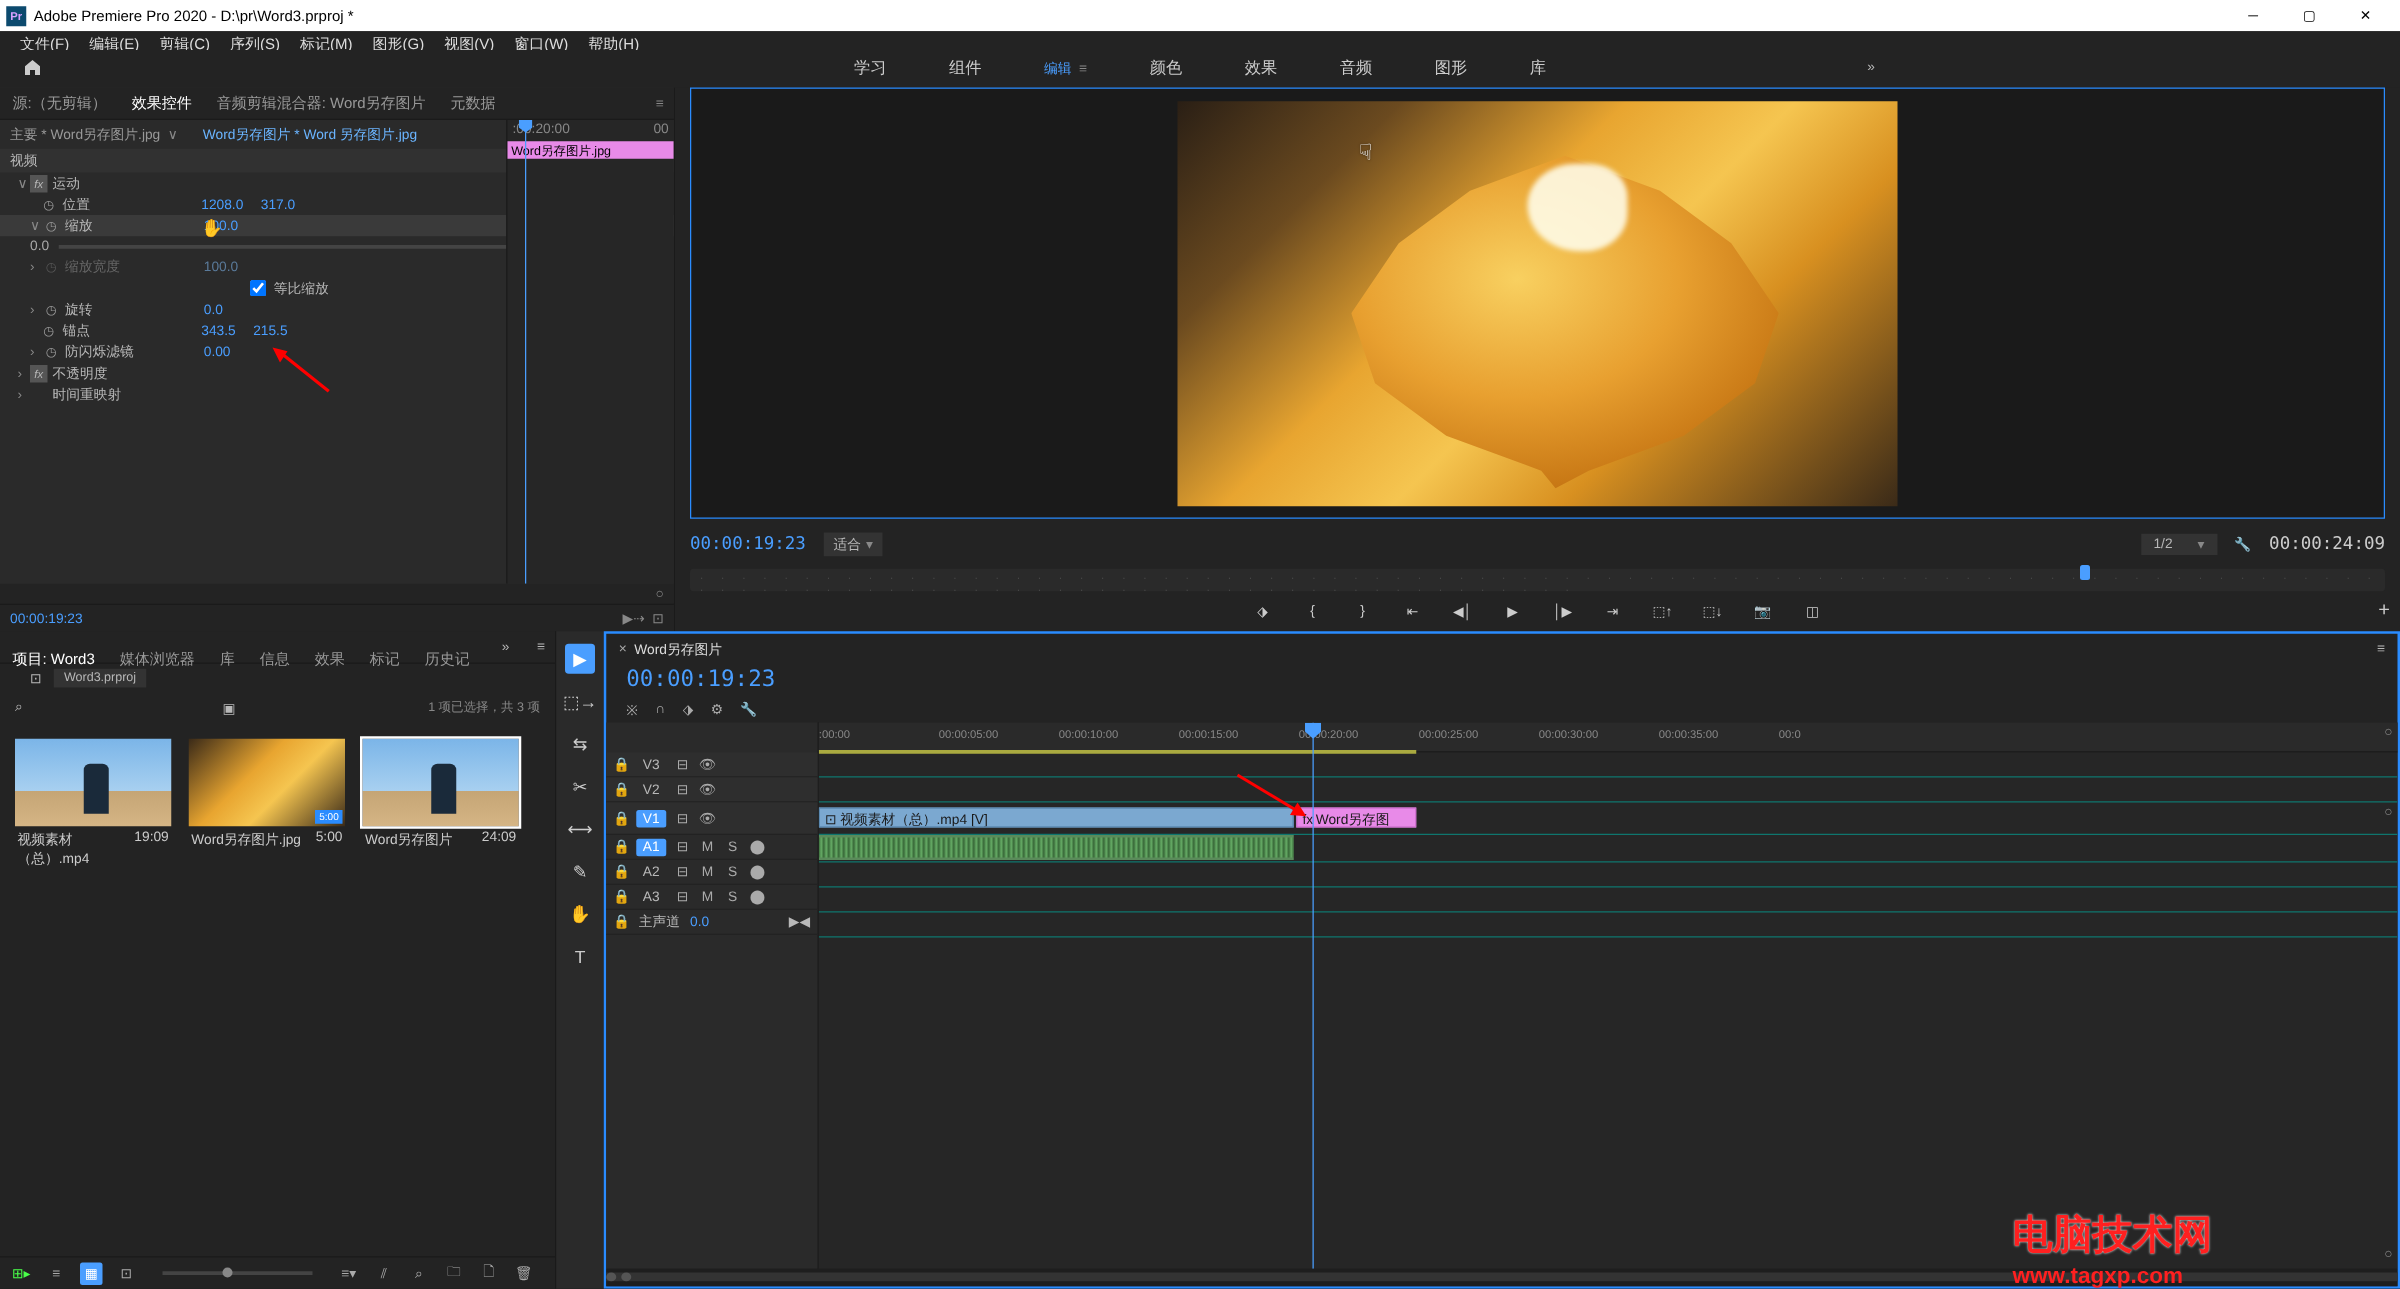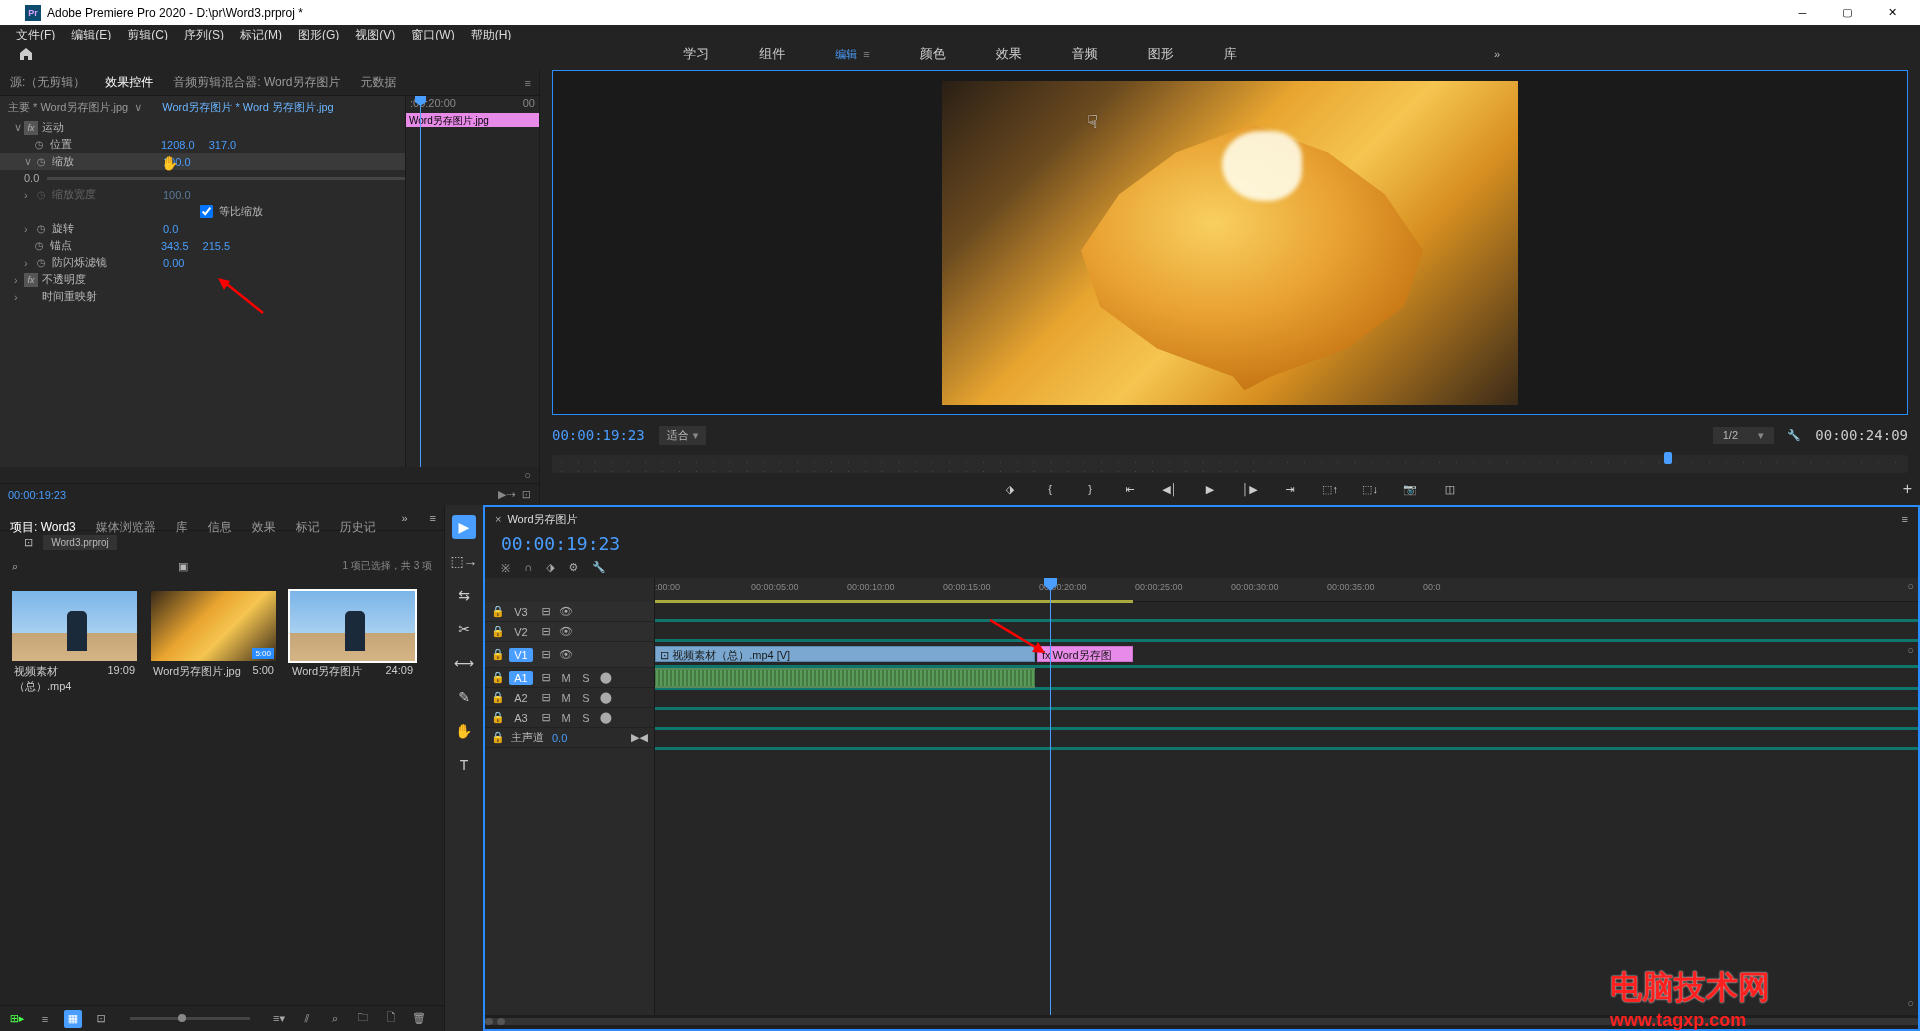--- a/index.html
+++ b/index.html
@@ -1,20 +1,20 @@
 <!DOCTYPE html>
 <html><head>
 <meta charset="utf-8">
 <style>
 * { margin: 0; padding: 0; box-sizing: border-box; font-family: "Microsoft YaHei", Arial, sans-serif; font-size: 11px; user-select: none; }
 body { background: #232323; color: #b8b8b8; width: 1920px; height: 1031px; overflow: hidden; position: relative; }
 
 
 .title-bar { height: 25px; background: #fff; color: #000; display: flex; align-items: center; padding: 0 5px; }
-.title-bar .app-icon { width: 16px; height: 16px; background: #0c4a6e; color: #d8a0ff; display: flex; align-items: center; justify-content: center; font-size: 9px; font-weight: bold; margin-right: 6px; margin-left: 20px; }
+.title-bar .app-icon { width: 16px; height: 16px; background: #0c4a6e; color: #d8a0ff; display: flex; align-items: center; justify-content: center; font-size: 9px; font-weight: bold; margin-right: 6px; }
 .title-bar .title-text { flex: 1; font-size: 12px; }
 .title-bar .win-controls { display: flex; }
 .title-bar .win-btn { width: 45px; height: 25px; display: flex; align-items: center; justify-content: center; cursor: pointer; }
 
 
 .menu-bar { height: 22px; background: #232323; display: flex; align-items: center; padding: 0 8px; border-bottom: 1px solid #1a1a1a; }
 .menu-item { padding: 2px 8px; font-size: 12px; cursor: pointer; color: #ddd; }
 .home-btn { width: 40px; height: 28px; display: flex; align-items: center; justify-content: center; cursor: pointer; }
 
 
@@ -156,21 +156,21 @@
 .tl-track-row .num-val { color: #4a9eff; }
 
 .tl-tracks-area { flex: 1; position: relative; background: #262626; overflow: hidden; }
 .tl-ruler { height: 24px; background: #2a2a2a; position: relative; border-bottom: 1px solid #1a1a1a; }
 .tl-ruler .tick { position: absolute; top: 4px; font-size: 9px; color: #888; }
 .tl-work-area { position: absolute; top: 22px; left: 0; height: 3px; background: #aaaa40; }
 
 .tl-playhead { position: absolute; top: 0; bottom: 0; width: 1px; background: #4a9eff; z-index: 10; }
 .tl-playhead::before { content: ''; position: absolute; top: 0; left: -6px; width: 13px; height: 13px; background: #4a9eff; clip-path: polygon(0 0, 100% 0, 100% 55%, 50% 100%, 0 55%); }
 
-.tl-track-lane { position: absolute; left: 0; right: 0; height: 20px; border-bottom: 3px solid #0f766e; }
+.tl-track-lane { position: absolute; left: 0; right: 0; height: 20px; border-bottom: 1px solid #0f766e; }
 .tl-clip { position: absolute; height: 16px; top: 2px; font-size: 9px; padding: 1px 4px; overflow: hidden; }
 .tl-clip.video-clip { background: #7ba8d0; color: #1a1a1a; border: 1px solid #5a88b0; }
 .tl-clip.image-clip { background: #e88ae8; color: #1a1a1a; border: 1px solid #d070d0; }
 .tl-clip.audio-clip { background: #5a8a5a; height: 20px; top: 0; }
 .audio-wave { position: absolute; top: 2px; left: 0; right: 0; height: 16px; background: repeating-linear-gradient(90deg, #2a5a2a 0px, #6aba6a 2px, #2a5a2a 4px); opacity: 0.7; }
 
 .tl-scroll { height: 14px; background: #1e1e1e; position: relative; }
 .tl-scroll .tray { position: absolute; left: 0; top: 3px; width: 100%; height: 7px; background: #333; }
 .tl-scroll .tray .handle-c { position: absolute; left: 0; width: 8px; height: 7px; background: #555; border-radius: 50%; }
 
@@ -235,20 +235,24 @@
       <div class="panel-tab">音频剪辑混合器: Word另存图片</div>
       <div class="panel-tab">元数据</div>
       <div class="panel-hamburger">≡</div>
     </div>
     <div class="effects-content">
       <div class="clip-header">
         <span class="main-clip">主要 * Word另存图片.jpg</span>
         <span style="margin: 0 6px; color:#888;">∨</span>
         <span class="active-clip">Word另存图片 * Word 另存图片.jpg</span>
         <span style="margin-left:auto; color:#888;">▶</span>
+      </div>
+      <div class="video-section-header">
+        <span class="label">视频</span>
+        <span class="arrow-up">▲</span>
       </div>
 
       <div class="prop-row">
         <span class="expand">∨</span>
         <span class="fx-badge">fx</span>
         <span class="prop-label">运动</span>
         <span class="reset">↺</span>
       </div>
       <div class="prop-row" style="padding-left:32px;">
         <span class="stopwatch">◷</span>

